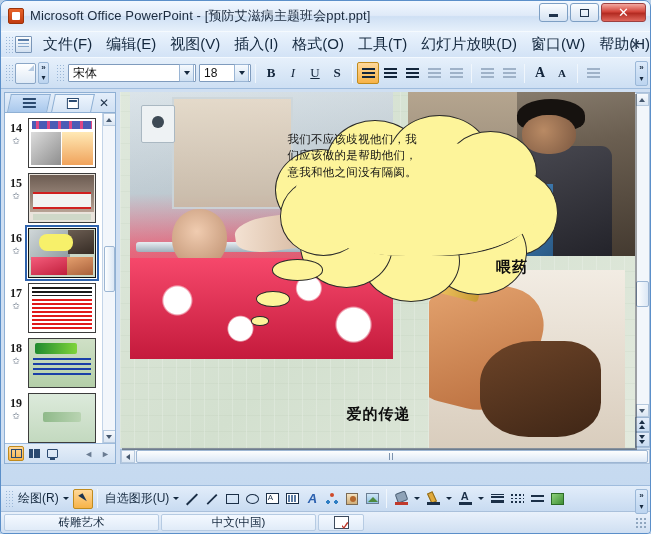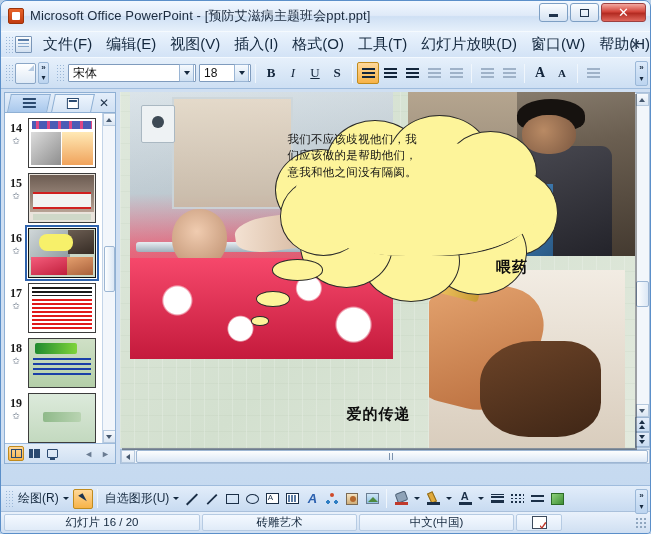--- a/index.html
+++ b/index.html
@@ -757,21 +757,20 @@
     <div class="dbtn">
         <span class="i-3d"></span>
       </div>
     <div class="ovf">
         <b>»</b>
         <b>▾</b>
       </div>
   </div>
 
   <div class="statusbar">
-    <div class="scell s1">幻灯片 16 / 20</div>
     <div class="scell s2">砖雕艺术</div>
     <div class="scell s3">中文(中国)</div>
     <div class="scell s4">
         <span class="s-spell"></span>
       </div>
     <div class="resize-grip"></div>
   </div>
 
 </div>
 

